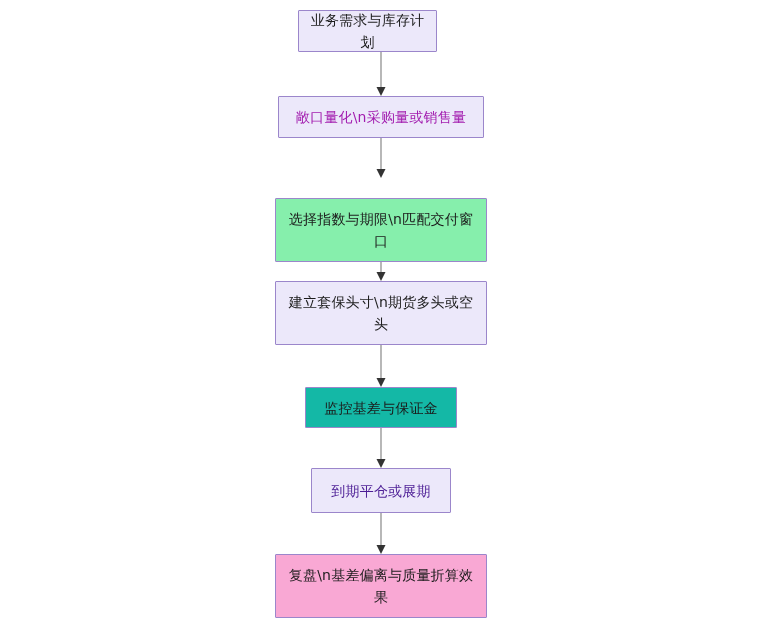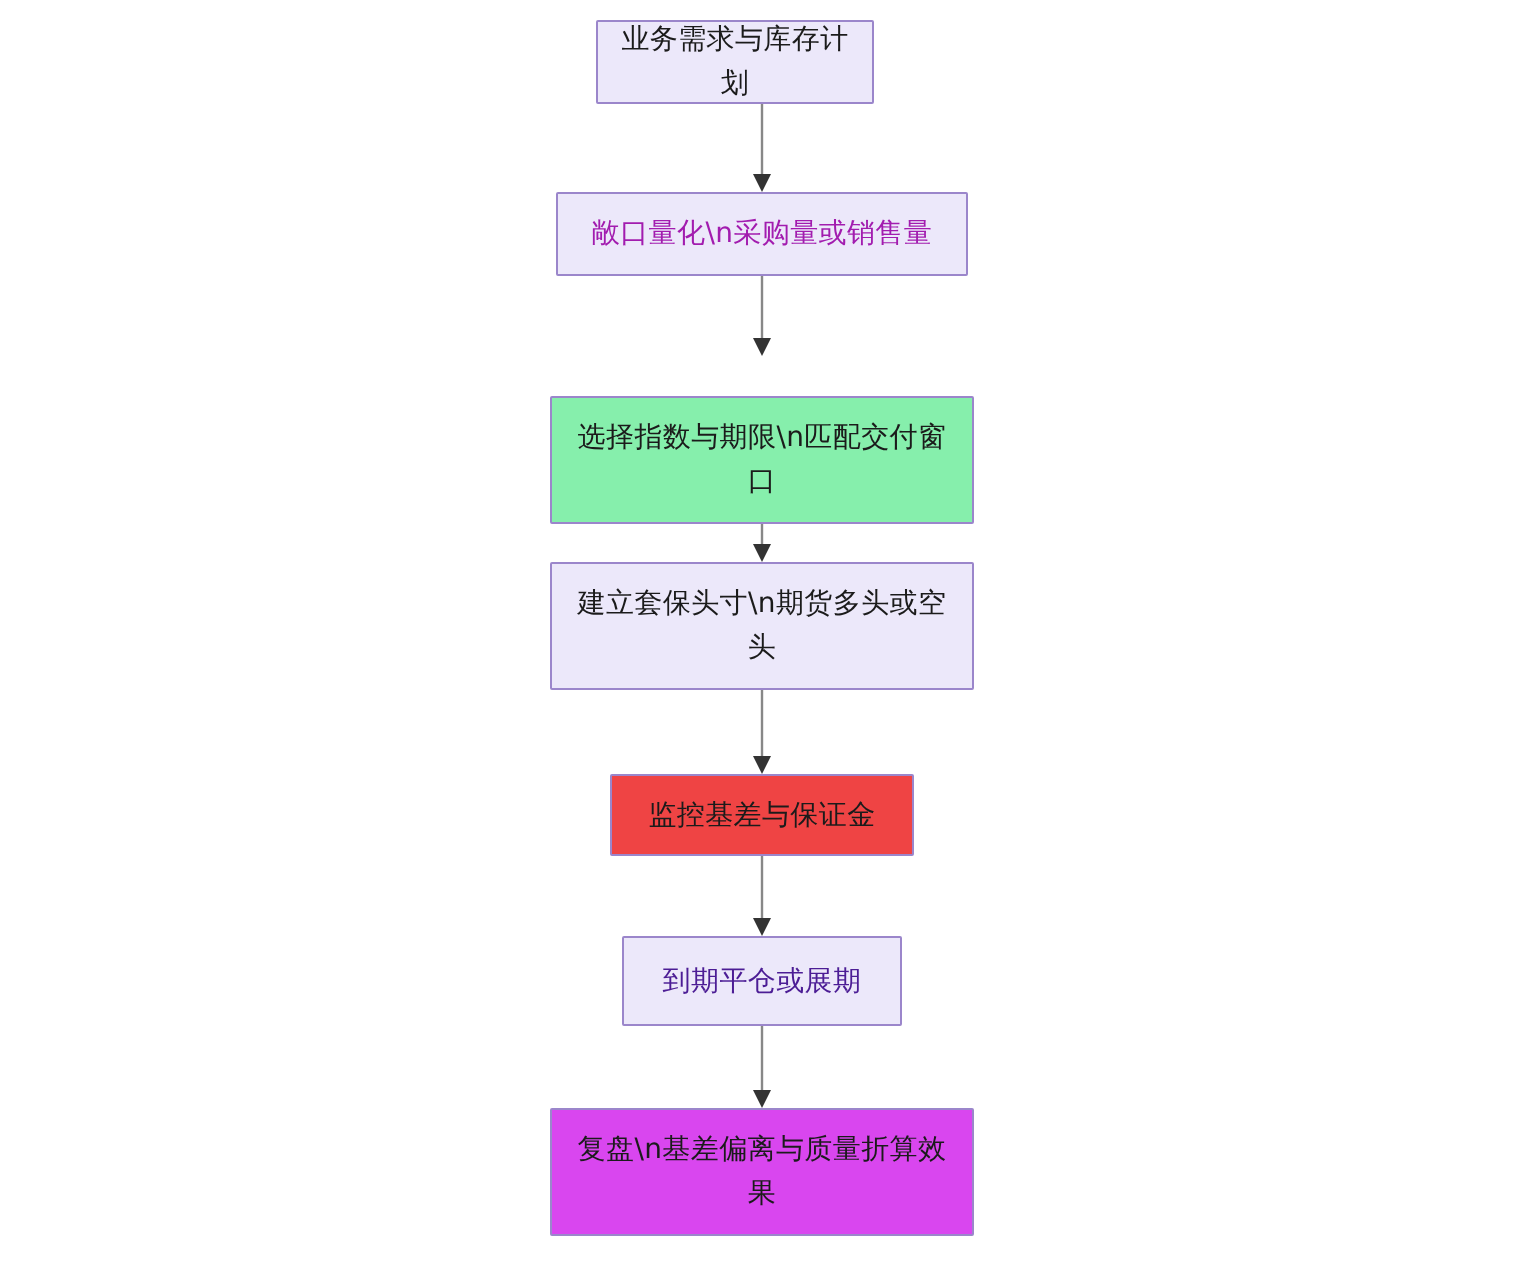--- a/index.html
+++ b/index.html
@@ -102,25 +102,25 @@
   </div>
 
   <div class="node" style="left: 275px; top: 178px; width: 212px; height: 64px; background: #86efac; border-color: rgb(155, 134, 203); color: rgb(27, 27, 27); margin-top: 20px;">
     <span class="node-label">选择指数与期限\n匹配交付窗口</span>
   </div>
 
   <div class="node" style="left: 275px; top: 281px; width: 212px; height: 64px; background: rgb(236, 232, 250); border-color: rgb(155, 134, 203); color: rgb(27, 27, 27);">
     <span class="node-label">建立套保头寸\n期货多头或空头</span>
   </div>
 
-  <div class="node" style="left: 305px; top: 387px; width: 152px; height: 41px; background: #ef4444; border-color: rgb(155, 134, 203); color: rgb(27, 27, 27); justify-content: center;">
+  <div class="node" style="left: 305px; top: 387px; width: 152px; height: 41px; background: #14b8a6; border-color: rgb(155, 134, 203); color: rgb(27, 27, 27); justify-content: center;">
     <span class="node-label">监控基差与保证金</span>
   </div>
 
   <div class="node" style="left: 311px; top: 468px; width: 140px; height: 45px; background: rgb(236, 232, 250); border-color: rgb(155, 134, 203); color: #4c1d95;">
     <span class="node-label">到期平仓或展期</span>
   </div>
 
-  <div class="node" style="left: 275px; top: 554px; width: 212px; height: 64px; background: #d946ef; border-color: rgb(155, 134, 203); color: rgb(27, 27, 27);">
+  <div class="node" style="left: 275px; top: 554px; width: 212px; height: 64px; background: #f9a8d4; border-color: rgb(155, 134, 203); color: rgb(27, 27, 27);">
     <span class="node-label">复盘\n基差偏离与质量折算效果</span>
   </div>
 
 </div>
 
 </body></html>

